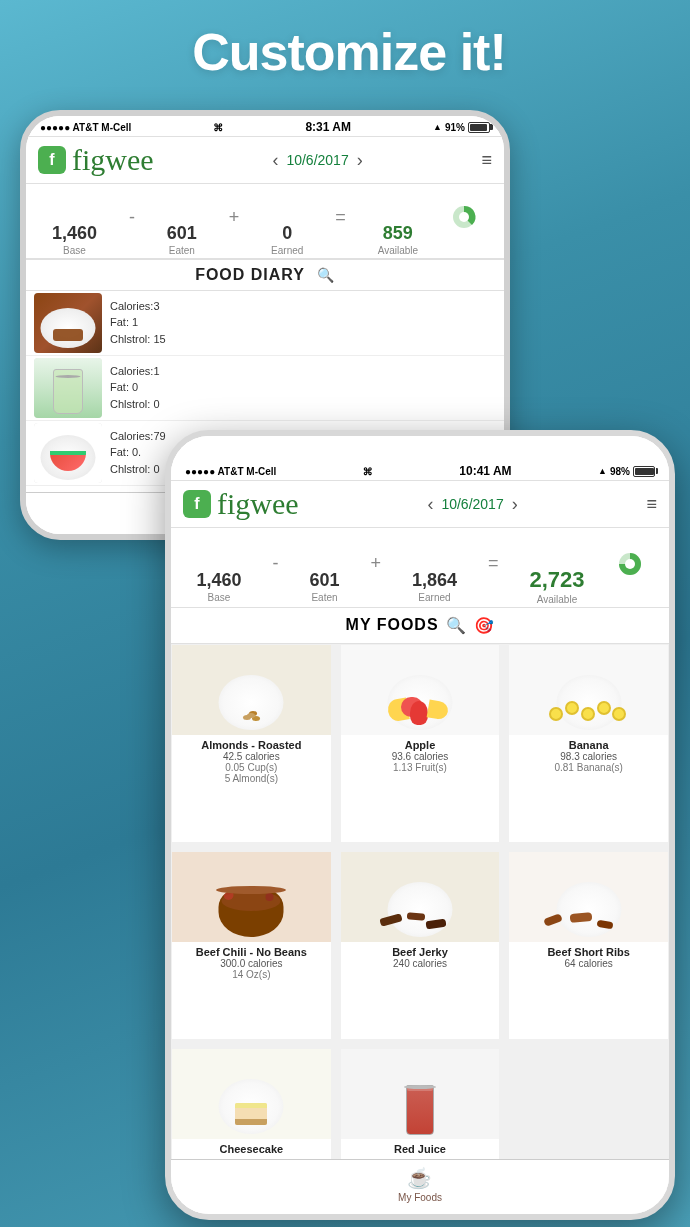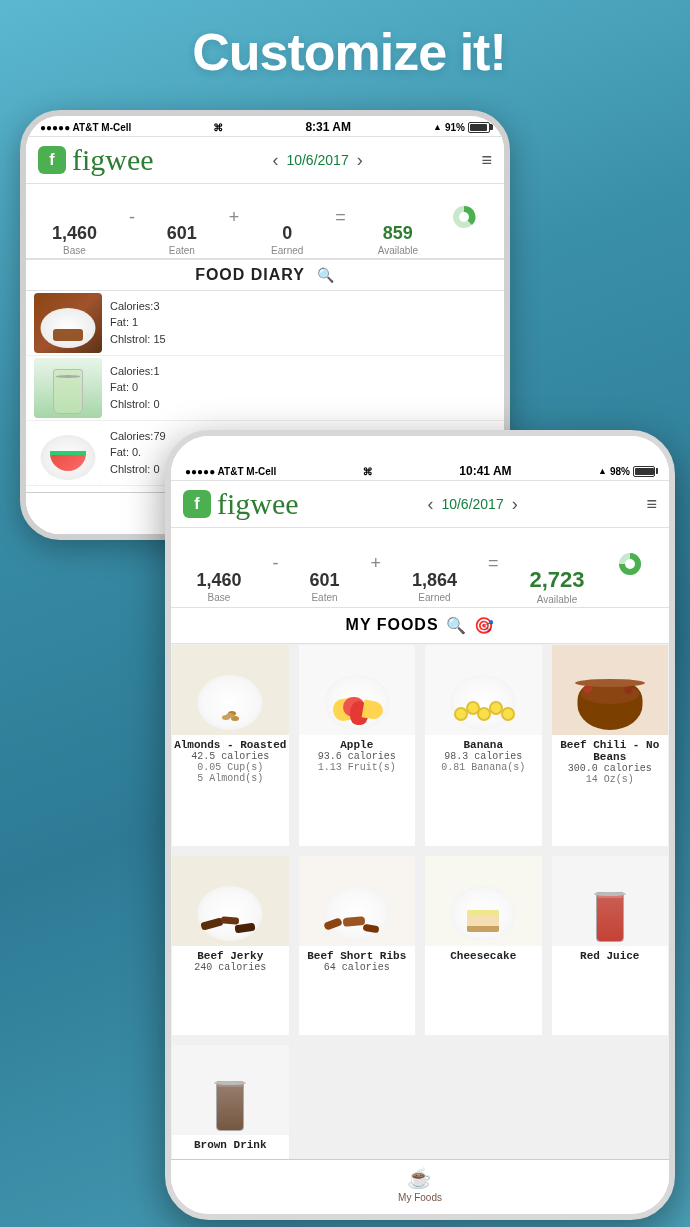--- a/index.html
+++ b/index.html
@@ -320,26 +320,25 @@
     }
 
     .my-foods-title {
       font-size: 16px;
       font-weight: 800;
       letter-spacing: 1px;
     }
 
     .food-grid {
       display: grid;
-      grid-template-columns: 1fr 1fr 1fr 1fr;
+      grid-template-columns: 1fr 1fr 1fr;
       gap: 8px;
       background: #f0f0f0;
       flex: 1;
       overflow-y: auto;
-      font-family: Liberation Mono, monospace;
     }
 
     .food-grid-item {
       background: white;
       margin: 1px;
       display: flex;
       flex-direction: column;
       align-items: center;
       padding-bottom: 6px;
     }
@@ -712,33 +711,20 @@
               <div style="position:absolute;top:0;left:0;right:0;height:5px;background:rgba(255,255,255,0.2);border-radius:2px;"></div>
             </div>
 
             <div style="position:absolute;bottom:50px;left:50%;transform:translateX(-50%);width:32px;height:4px;background:#bbb;border-radius:50%;"></div>
           </div>
         </div>
         <div class="food-grid-name">Red Juice</div>
         <div class="food-grid-cal"></div>
       </div>
 
-      <div class="food-grid-item">
-        <div class="food-grid-image">
-          <div style="width:100%;height:100%;background:#f5f5f5;position:relative;overflow:hidden;">
-
-            <div style="position:absolute;bottom:4px;left:50%;transform:translateX(-50%);width:28px;height:50px;background:linear-gradient(180deg,rgba(111,78,55,0.7),rgba(111,78,55,0.95));border:1.5px solid #aaa;border-radius:2px 2px 4px 4px;overflow:hidden;">
-              <div style="position:absolute;top:0;left:0;right:0;height:5px;background:rgba(255,255,255,0.15);border-radius:2px;"></div>
-            </div>
-            <div style="position:absolute;bottom:50px;left:50%;transform:translateX(-50%);width:32px;height:4px;background:#bbb;border-radius:50%;"></div>
-          </div>
-        </div>
-        <div class="food-grid-name">Brown Drink</div>
-        <div class="food-grid-cal"></div>
-      </div>
 
     </div>
 
     <div class="tab-bar">
       <div class="tab-item active">
         <span class="tab-icon">☕</span>
         <span>My Foods</span>
       </div>
     </div>
 

